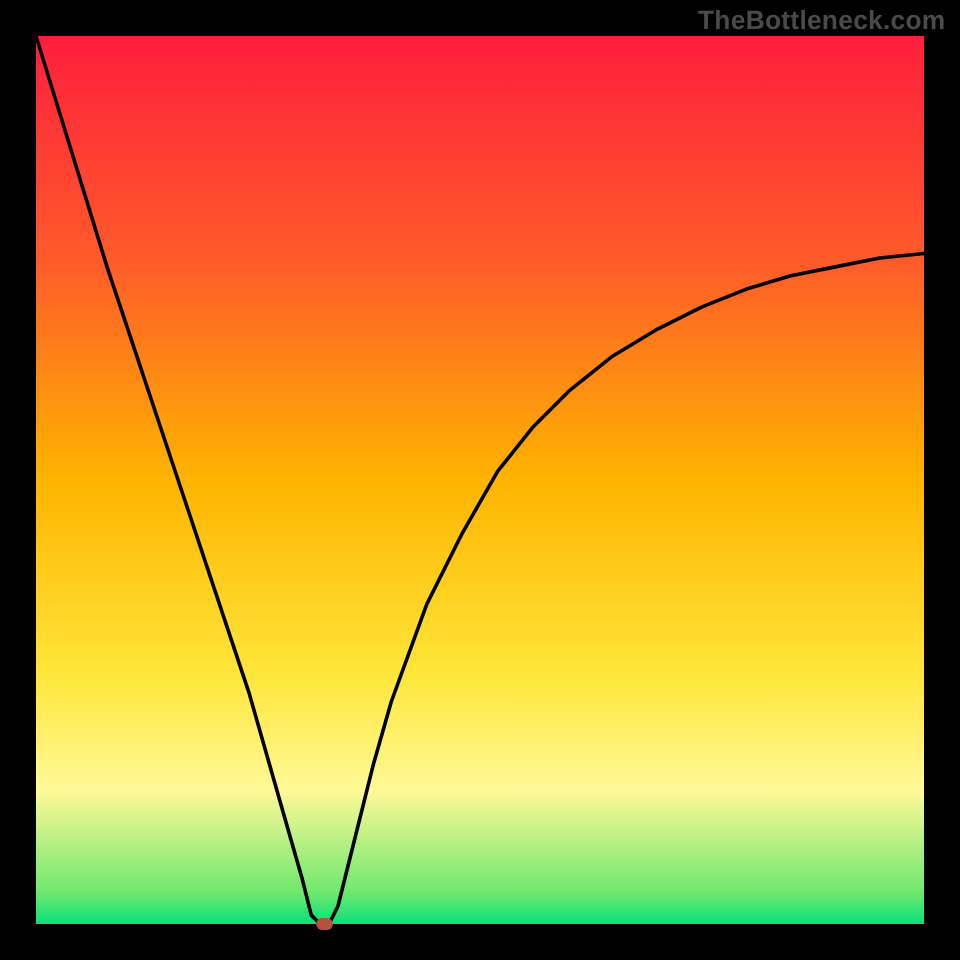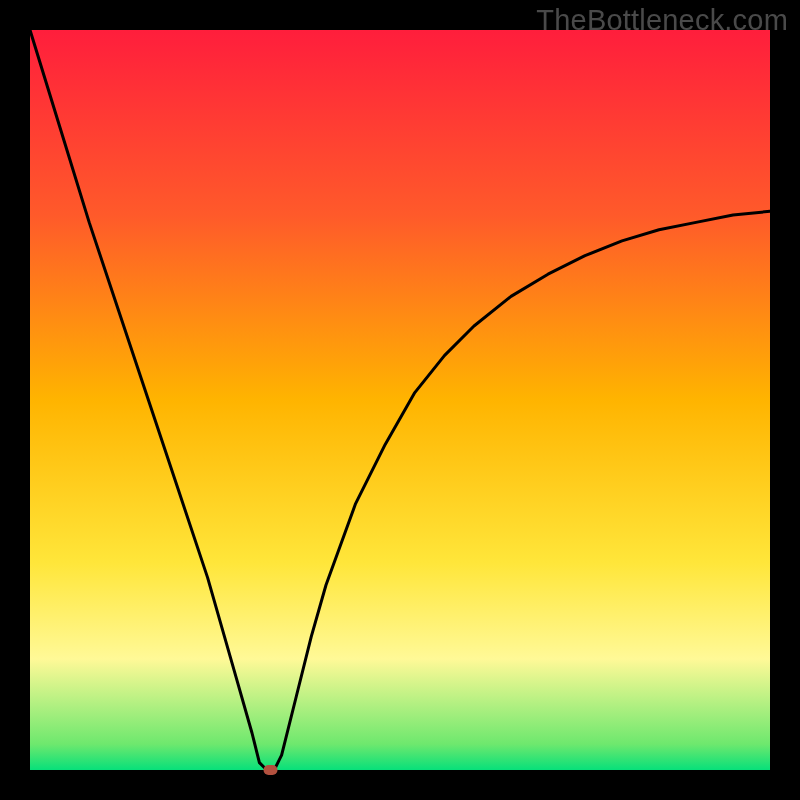--- a/index.html
+++ b/index.html
@@ -15,22 +15,22 @@
     position: relative;
     width: 800px;
     height: 800px;
     background: #000;
   }
   .watermark {
     position: absolute;
     top: 4px;
     right: 12px;
     color: #4a4a4a;
-    font-size: 29px;
-    font-weight: 400;
+    font-size: 22px;
+    font-weight: 700;
     letter-spacing: 0.2px;
     user-select: none;
   }
   svg {
     display: block;
   }
 </style>
 </head>
 <body>
 

